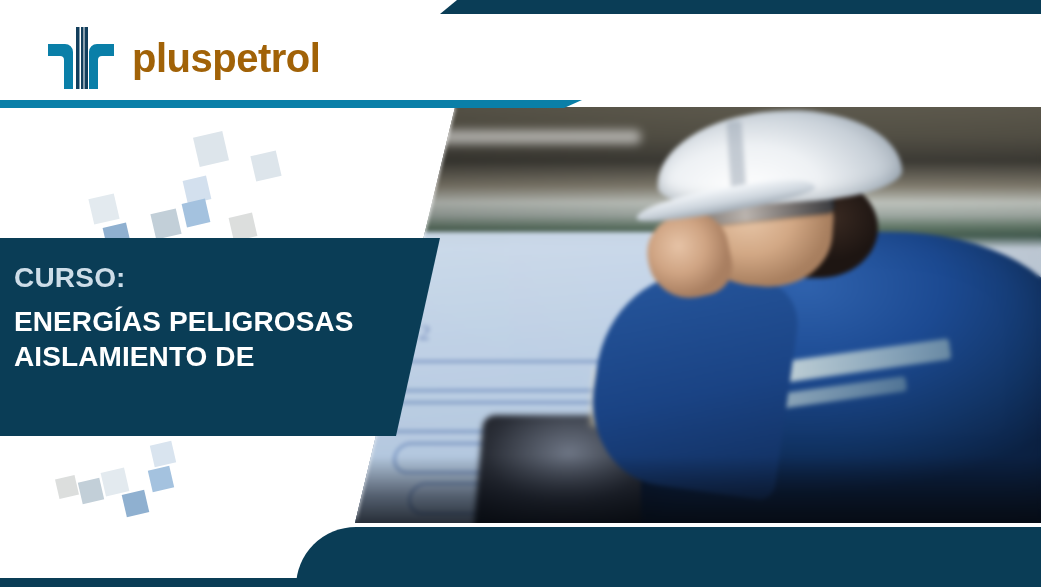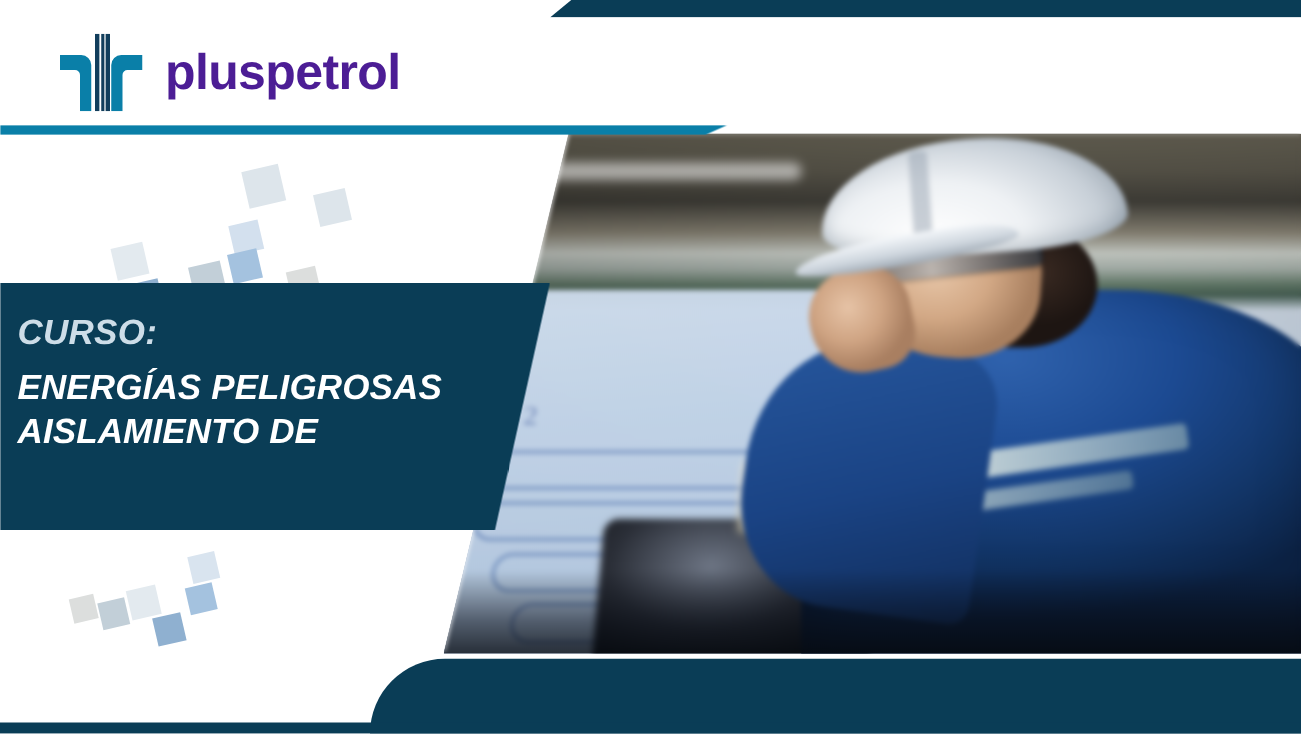--- a/index.html
+++ b/index.html
@@ -297,35 +297,34 @@
     gap: 18px;
   }
   .logo-mark {
     position: relative;
     width: 66px;
     height: 62px;
   }
   .logo-wordmark {
     font-size: 40px;
     font-weight: bold;
-    color: #4c1d95;
+    color: #a16207;
     letter-spacing: -0.5px;
     line-height: 1;
   }
 
   
   .title-block {
     position: absolute;
     left: 0;
-    top: 226px;
+    top: 238px;
     width: 440px;
     height: 198px;
     background: #0a3d56;
     clip-path: polygon(0 0, 440px 0, 396px 198px, 0 198px);
-    font-style: italic;
   }
   .title-inner {
     position: absolute;
     left: 14px;
     top: 24px;
     width: 380px;
   }
   .eyebrow {
     font-size: 28px;
     font-weight: bold;

